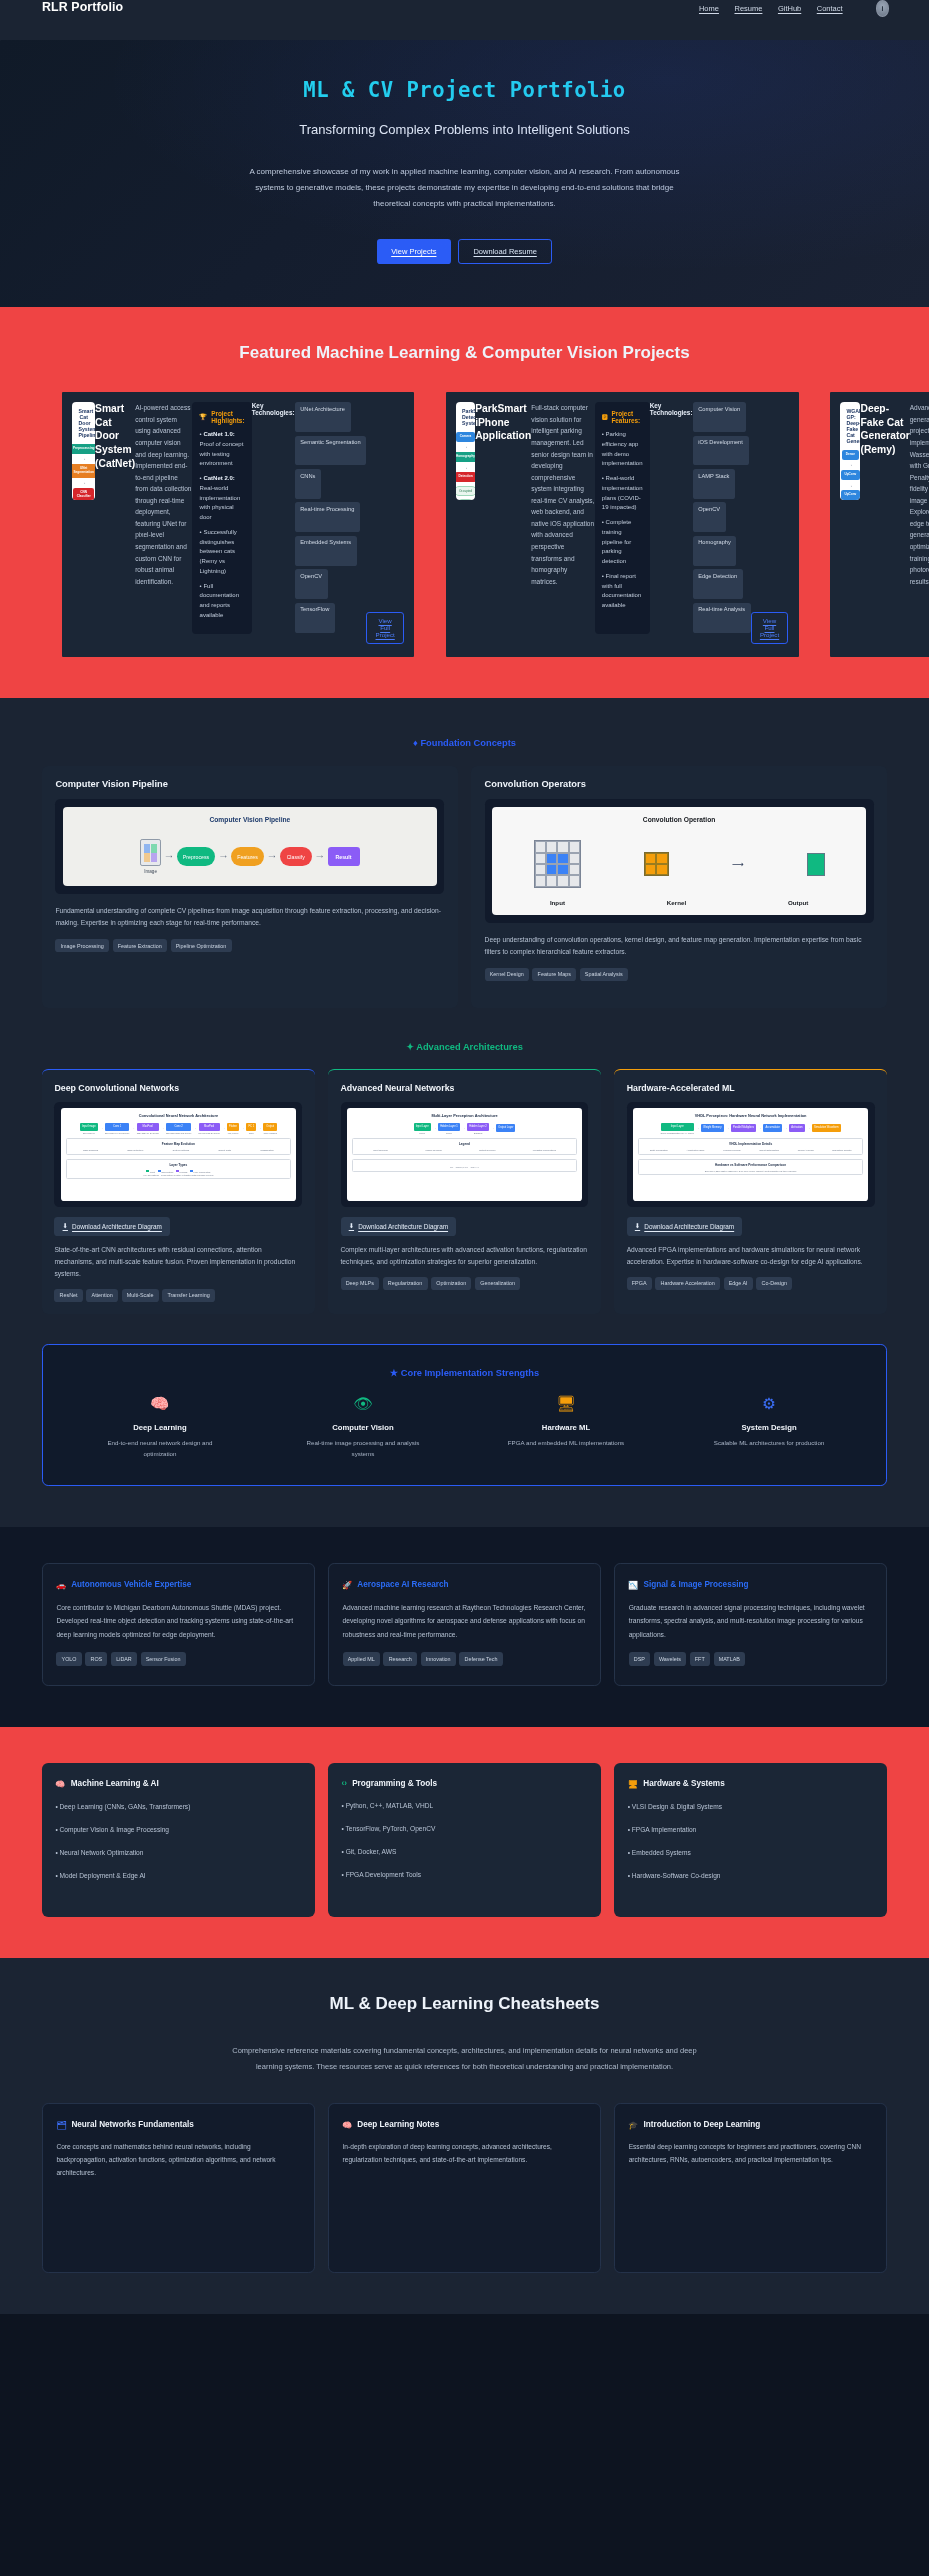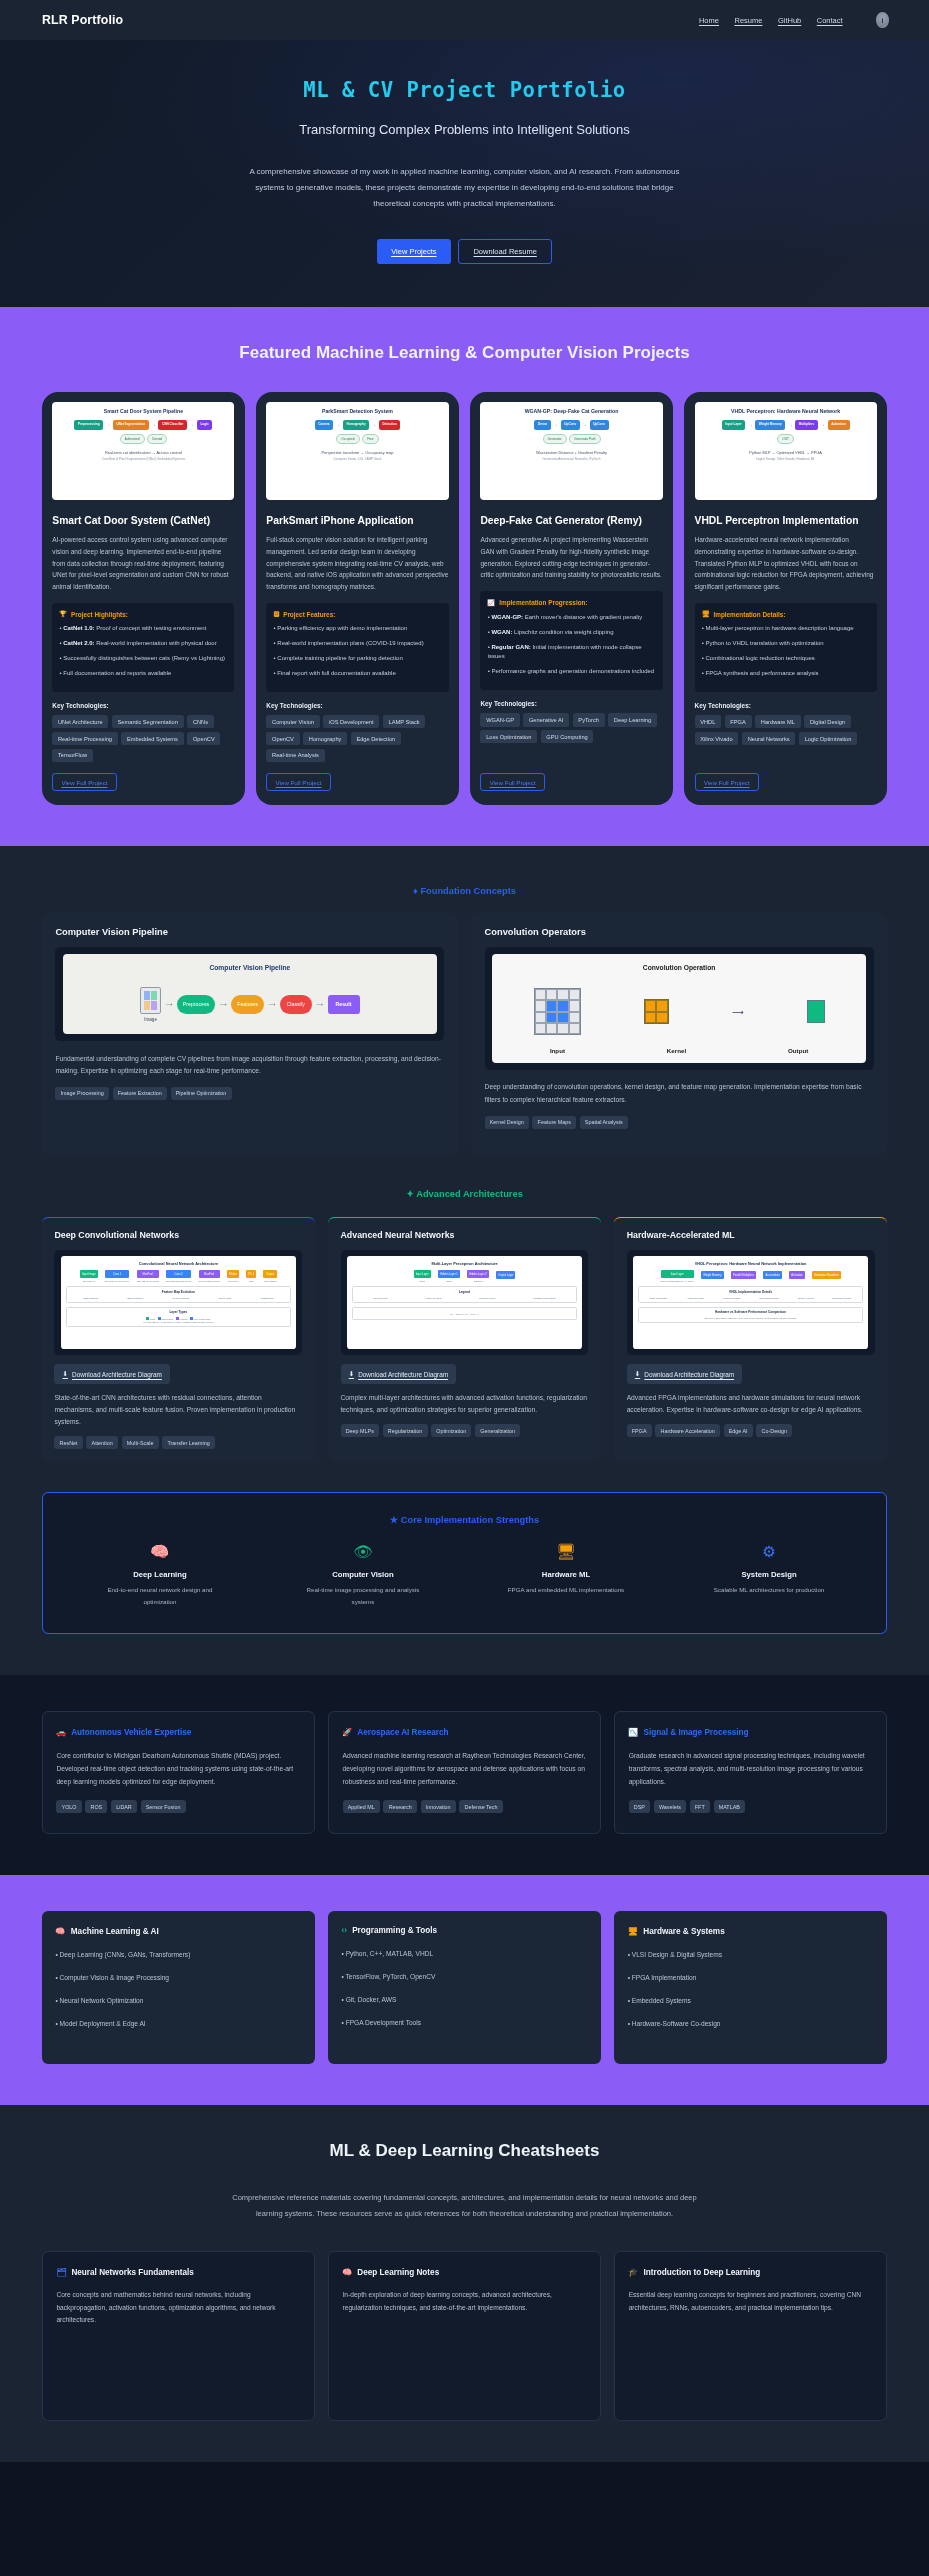--- a/index.html
+++ b/index.html
@@ -10,21 +10,21 @@
     color: #e6edf6;
     -webkit-font-smoothing: antialiased;
   }
   a { color: inherit; text-decoration: none; }
 
   
   .navbar {
     height: 40px;
     background: #1b2433;
     display: flex;
-    align-items: center;
+    align-items: flex-start;
     padding: 0 40px 0 42px;
     position: relative;
     gap: 44px;
   }
   .brand { font-size: 12.4px; font-weight: 700; letter-spacing: 0.1px; color: #fff; }
   .nav-links { margin-left: auto; display: flex; align-items: center; gap: 15.5px; }
   .nav-link { font-size: 7.5px; color: #cfd8e6; text-decoration: underline; text-underline-offset: 2.1px; }
   .nav-avatar {
     width: 13.4px; height: 16.5px; margin-left: 17.5px;
     border-radius: 50%;
@@ -70,32 +70,32 @@
     background: transparent; color: #dbe6f5; border: 0.5px solid #2b5cf6;
     padding: 7.2px 14.4px; border-radius: 3.1px; font-size: 7.5px;
     text-decoration: underline; text-underline-offset: 1.5px; cursor: pointer;
     font-family: inherit;
   }
 
   
   .section { padding: 36px 42px 41px; }
   .sec-dark   { background: #0f1726; }
   .sec-mid    { background: #1b2433; }
-  .sec-deep   { background: #8b5cf6; }
+  .sec-deep   { background: #ef4444; }
   .sec-title { text-align: center; font-size: 17px; font-weight: 700; color: #eef3fa; margin-bottom: 29px; }
   .sec-sub {
     text-align: center; max-width: 484px; margin: 0 auto 29px;
     font-size: 7.5px; line-height: 2.1; color: #aebacb;
   }
 
   
   .proj-grid { display: grid; grid-template-columns: repeat(4, 1fr); gap: 11.3px; }
   .proj-card {
-    background: #1b2636; border-radius: 16px; padding: 10.3px 10.3px 13.4px;
-    display: flex; flex-direction: column;
+    background: #1b2636; border-radius: 1px; padding: 10.3px 10.3px 13.4px;
+    display: flex; flex-direction: row; margin-left: 20px;
   }
   .thumb {
     background: #fff; border-radius: 4.1px; height: 98px;
     padding: 6.2px; overflow: hidden; margin-bottom: 13.4px;
   }
   .thumb-title { font-size: 5.2px; font-weight: 700; color: #17305e; text-align: center; margin-bottom: 5.2px; }
   .flowrow { display: flex; align-items: center; justify-content: center; gap: 2.6px; flex-wrap: wrap; }
   .fbox { border-radius: 2.1px; color: #fff; font-size: 3.1px; font-weight: 700; padding: 3.1px 3.6px; text-align: center; line-height: 1.25; }
   .pill { border-radius: 5.2px; font-size: 3.1px; padding: 2.1px 4.1px; }
   .arrow { color: #33415c; font-size: 4.6px; }

